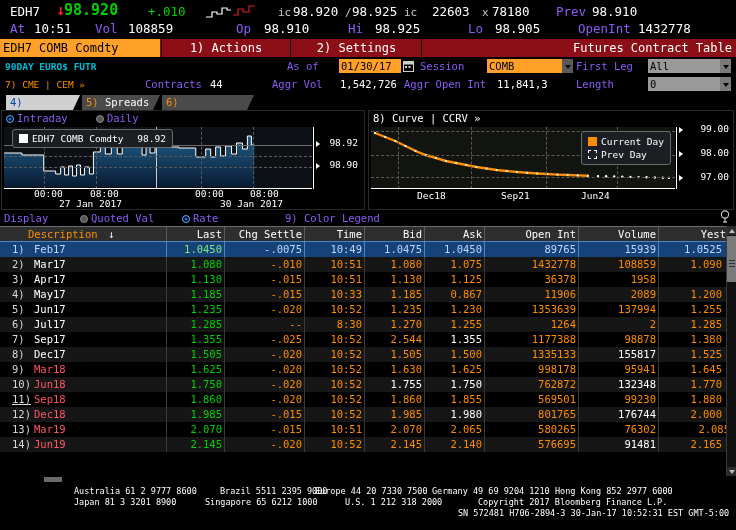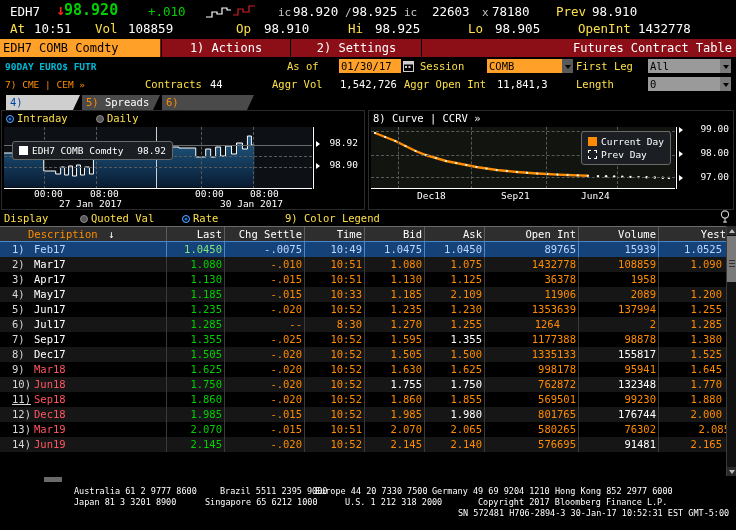--- a/index.html
+++ b/index.html
@@ -7,21 +7,21 @@
   body{
     width:736px; height:530px; overflow:hidden;
     font-family:"DejaVu Sans Mono","Liberation Mono",monospace;
     font-size:11px; color:#ff8c00; position:relative;
   }
 
   
   #quote-block{ padding:3px 0 2px 0; }
   .q-line{ height:17px; line-height:17px; white-space:nowrap; position:relative; }
   .q-line span{ position:absolute; }
-  .w{ color:#ffffff; } .o{ color:#fde047; } .g{ color:#00d000; } .r{ color:#ff2020; }
+  .w{ color:#ffffff; } .o{ color:#8b5cf6; } .g{ color:#00d000; } .r{ color:#ff2020; }
   .big{ font-size:15px; font-weight:bold; }
   .mid{ font-size:12.5px; }
 
   
   #cmdbar{ height:18px; background:#8c0f18; position:relative; }
   .cb{ position:absolute; top:0; height:18px; line-height:18px; font-size:12px; color:#ffffff; text-align:center; }
   #ticker-field{ left:0; width:160px; background:#ffa028; color:#000; text-align:left; padding-left:3px; font-size:12px; }
   #btn-actions{ left:161px; width:130px; border-left:1px solid #000; border-right:1px solid #000; }
   #actions-caret{ left:277px; top:6px; width:0;height:0; border-left:3px solid transparent;border-right:3px solid transparent;border-top:4px solid #fff; }
   #btn-settings{ left:292px; width:130px; border-right:1px solid #000; }
@@ -241,21 +241,21 @@
       <div class="axis-label" style="right:6px; top:12px;">98.92</div>
       <div class="tick-arrow" style="right:44px; top:38px;"></div>
       <div class="axis-label" style="right:6px; top:34px;">98.90</div>
       <div style="position:absolute; left:2px; right:52px; bottom:20px; height:1px; background:#fff;"></div>
       <div class="axis-label" style="left:32px; bottom:10px;">00:00</div>
       <div class="axis-label" style="left:88px; bottom:10px;">08:00</div>
       <div class="axis-label" style="left:193px; bottom:10px;">00:00</div>
       <div class="axis-label" style="left:248px; bottom:10px;">08:00</div>
       <div class="axis-label" style="left:57px; bottom:0px;">27 Jan 2017</div>
       <div class="axis-label" style="left:218px; bottom:0px;">30 Jan 2017</div>
-      <div class="legend-box" style="left:10px; top:16px;text-align:right;">
+      <div class="legend-box" style="left:10px; top:4px;text-align:right;">
         <span class="sw" style="background:#ffffff;"></span><span>EDH7 COMB Comdty</span>
         <span style="margin-left:8px;">98.92</span>
       </div>
     </div>
   </div>
 
   <div class="chart-panel" id="chart-right">
     <div class="chart-top" style="padding-left:4px;">
       <span class="w" style="font-size:10.5px;">8) Curve | CCRV »</span>
     </div>
@@ -425,21 +425,21 @@
         <div class="vline" style="left: 578px; background: rgb(58, 58, 58);"></div>
         <div class="vline" style="left: 658px; background: rgb(58, 58, 58);"></div>
       </div>
       <div class="row even">
         <div class="cell rownum" style="left: 12px;">4)</div>
         <div class="cell c-desc" style="left: 34px;">May17</div>
         <div class="cell num-r c-last" style="left: 168px; width: 54px;">1.185</div>
         <div class="cell num-r c-chg" style="left: 226px; width: 76px;">-.015</div>
         <div class="cell num-r c-amber" style="left: 306px; width: 56px;">10:33</div>
         <div class="cell num-r c-amber" style="left: 366px; width: 56px;">1.185</div>
-        <div class="cell num-r c-amber" style="left: 426px; width: 56px;">2.109</div>
+        <div class="cell num-r c-amber" style="left: 426px; width: 56px;">0.867</div>
         <div class="cell num-r c-amber" style="left: 486px; width: 90px;">11906</div>
         <div class="cell num-r c-amber" style="left: 580px; width: 76px;">2089</div>
         <div class="cell num-r c-amber" style="left: 660px; width: 62px;">1.200</div>
         <div class="vline" style="left: 166px; background: rgb(58, 58, 58);"></div>
         <div class="vline" style="left: 224px; background: rgb(58, 58, 58);"></div>
         <div class="vline" style="left: 304px; background: rgb(58, 58, 58);"></div>
         <div class="vline" style="left: 364px; background: rgb(58, 58, 58);"></div>
         <div class="vline" style="left: 424px; background: rgb(58, 58, 58);"></div>
         <div class="vline" style="left: 484px; background: rgb(58, 58, 58);"></div>
         <div class="vline" style="left: 578px; background: rgb(58, 58, 58);"></div>
@@ -466,39 +466,39 @@
         <div class="vline" style="left: 658px; background: rgb(58, 58, 58);"></div>
       </div>
       <div class="row even">
         <div class="cell rownum" style="left: 12px;">6)</div>
         <div class="cell c-desc" style="left: 34px;">Jul17</div>
         <div class="cell num-r c-last" style="left: 168px; width: 54px;">1.285</div>
         <div class="cell num-r c-chg" style="left: 226px; width: 76px;">--</div>
         <div class="cell num-r c-amber" style="left: 306px; width: 56px;">8:30</div>
         <div class="cell num-r c-amber" style="left: 366px; width: 56px;">1.270</div>
         <div class="cell num-r c-amber" style="left: 426px; width: 56px;">1.255</div>
-        <div class="cell num-r c-amber" style="left: 470px; width: 90px;">1264</div>
+        <div class="cell num-r c-amber" style="left: 486px; width: 90px;">1264</div>
         <div class="cell num-r c-amber" style="left: 580px; width: 76px;">2</div>
         <div class="cell num-r c-amber" style="left: 660px; width: 62px;">1.285</div>
         <div class="vline" style="left: 166px; background: rgb(58, 58, 58);"></div>
         <div class="vline" style="left: 224px; background: rgb(58, 58, 58);"></div>
         <div class="vline" style="left: 304px; background: rgb(58, 58, 58);"></div>
         <div class="vline" style="left: 364px; background: rgb(58, 58, 58);"></div>
         <div class="vline" style="left: 424px; background: rgb(58, 58, 58);"></div>
         <div class="vline" style="left: 484px; background: rgb(58, 58, 58);"></div>
         <div class="vline" style="left: 578px; background: rgb(58, 58, 58);"></div>
         <div class="vline" style="left: 658px; background: rgb(58, 58, 58);"></div>
       </div>
       <div class="row odd">
         <div class="cell rownum" style="left: 12px;">7)</div>
         <div class="cell c-desc" style="left: 34px;">Sep17</div>
         <div class="cell num-r c-last" style="left: 168px; width: 54px;">1.355</div>
         <div class="cell num-r c-chg" style="left: 226px; width: 76px;">-.025</div>
         <div class="cell num-r c-amber" style="left: 306px; width: 56px;">10:52</div>
-        <div class="cell num-r c-amber" style="left: 366px; width: 56px;">1.595</div>
+        <div class="cell num-r c-amber" style="left: 366px; width: 56px;">2.544</div>
         <div class="cell num-r c-white" style="left: 426px; width: 56px;">1.355</div>
         <div class="cell num-r c-amber" style="left: 486px; width: 90px;">1177388</div>
         <div class="cell num-r c-amber" style="left: 580px; width: 76px;">98878</div>
         <div class="cell num-r c-amber" style="left: 660px; width: 62px;">1.380</div>
         <div class="vline" style="left: 166px; background: rgb(58, 58, 58);"></div>
         <div class="vline" style="left: 224px; background: rgb(58, 58, 58);"></div>
         <div class="vline" style="left: 304px; background: rgb(58, 58, 58);"></div>
         <div class="vline" style="left: 364px; background: rgb(58, 58, 58);"></div>
         <div class="vline" style="left: 424px; background: rgb(58, 58, 58);"></div>
         <div class="vline" style="left: 484px; background: rgb(58, 58, 58);"></div>

